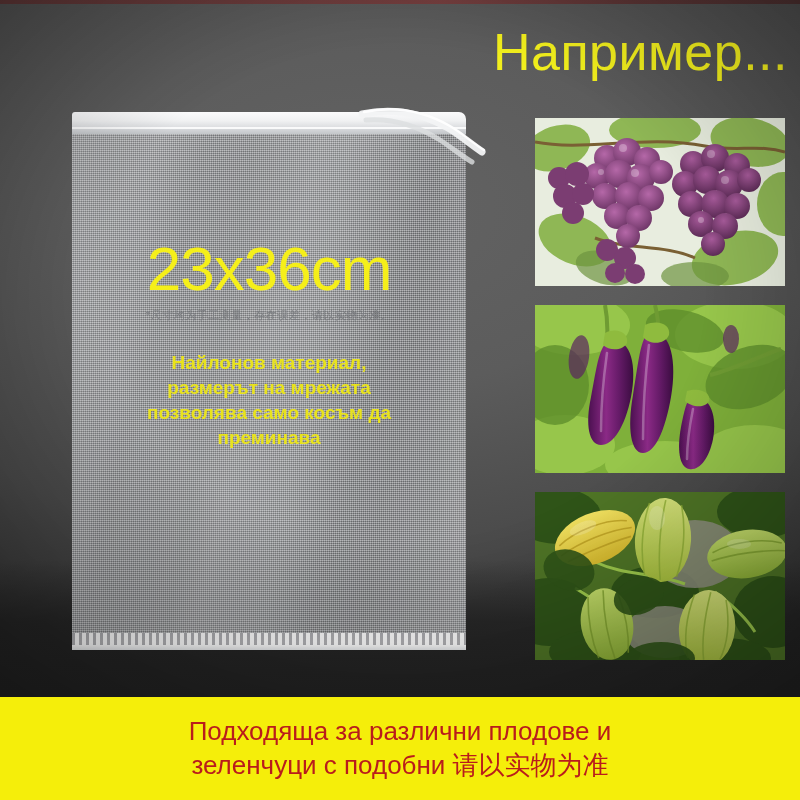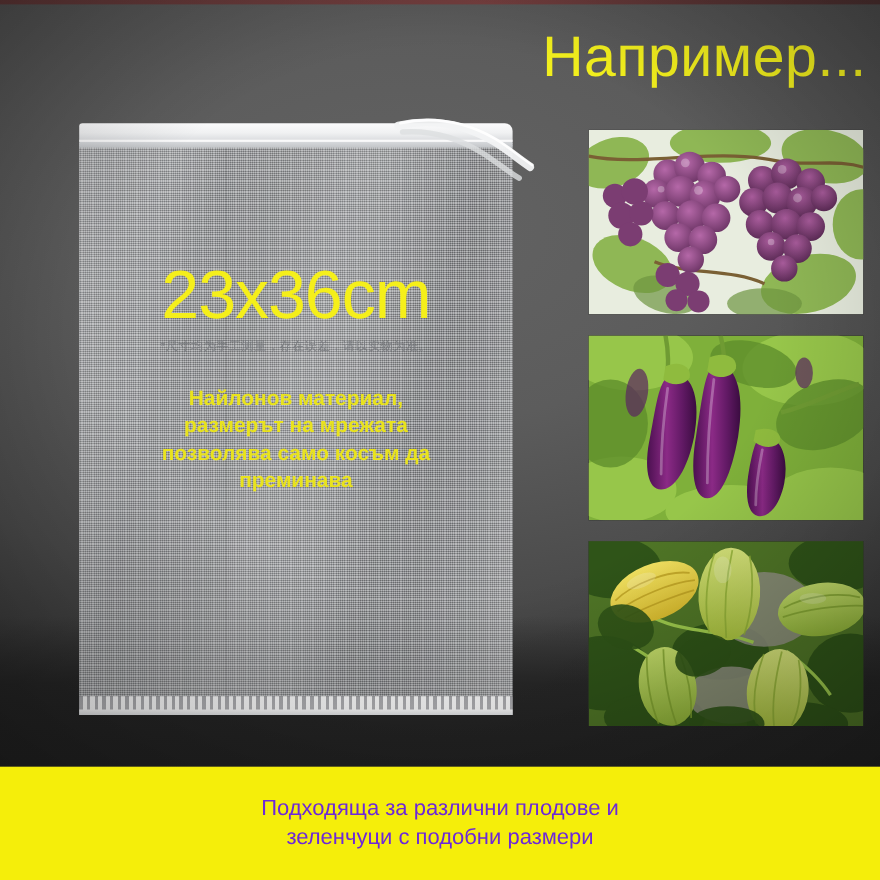--- a/index.html
+++ b/index.html
@@ -176,22 +176,22 @@
     top: 697px;
     width: 800px;
     height: 103px;
     background: #f5ee0a;
     display: flex;
     align-items: center;
     justify-content: center;
   }
   .banner-text {
     text-align: center;
-    font-size: 20px;
-    color: #6d28d9;
+    font-size: 26px;
+    color: #b91c1c;
     line-height: 1.28;
     padding: 0 40px;
   }
   .banner-text .l2 { display: block; }
 </style>
 </head>
 <body>
 
 <div id="canvas">
 
@@ -446,17 +446,17 @@
         <ellipse cx="204" cy="52" rx="12" ry="5"></ellipse>
       </g>
     </svg>
   </div>
 
   <div class="bg-vignette"></div>
 
   <div class="banner">
     <div class="banner-text">
       <span class="l1">Подходяща за различни плодове и</span>
-      <span class="l2">зеленчуци с подобни размери</span>
+      <span class="l2">зеленчуци с подобни 请以实物为准</span>
     </div>
   </div>
 
 </div>
 
 </body></html>

